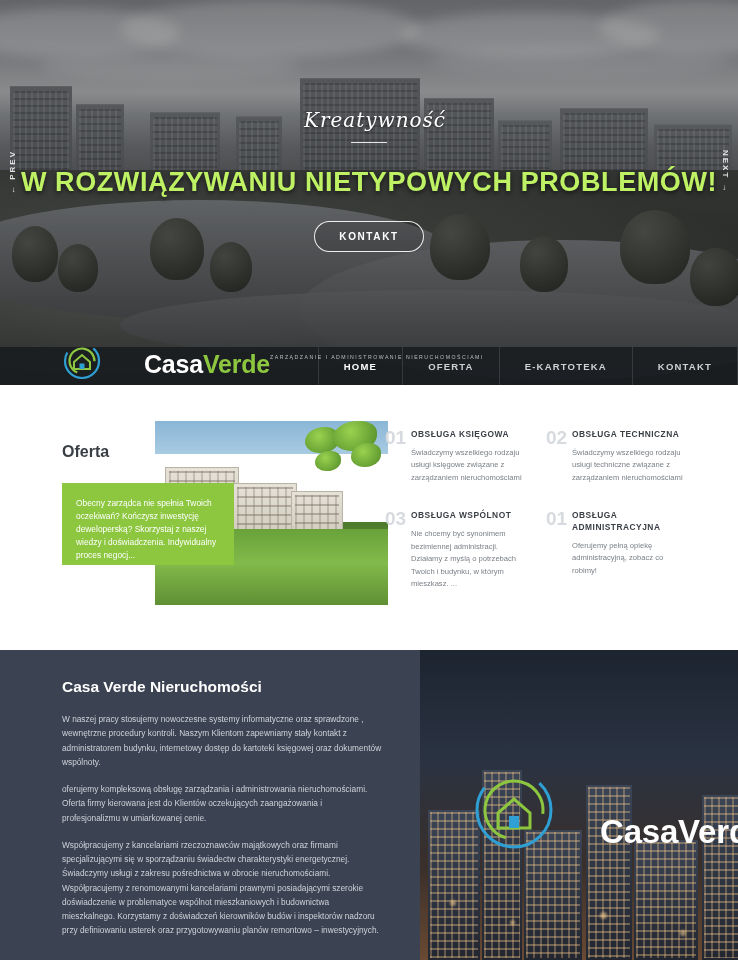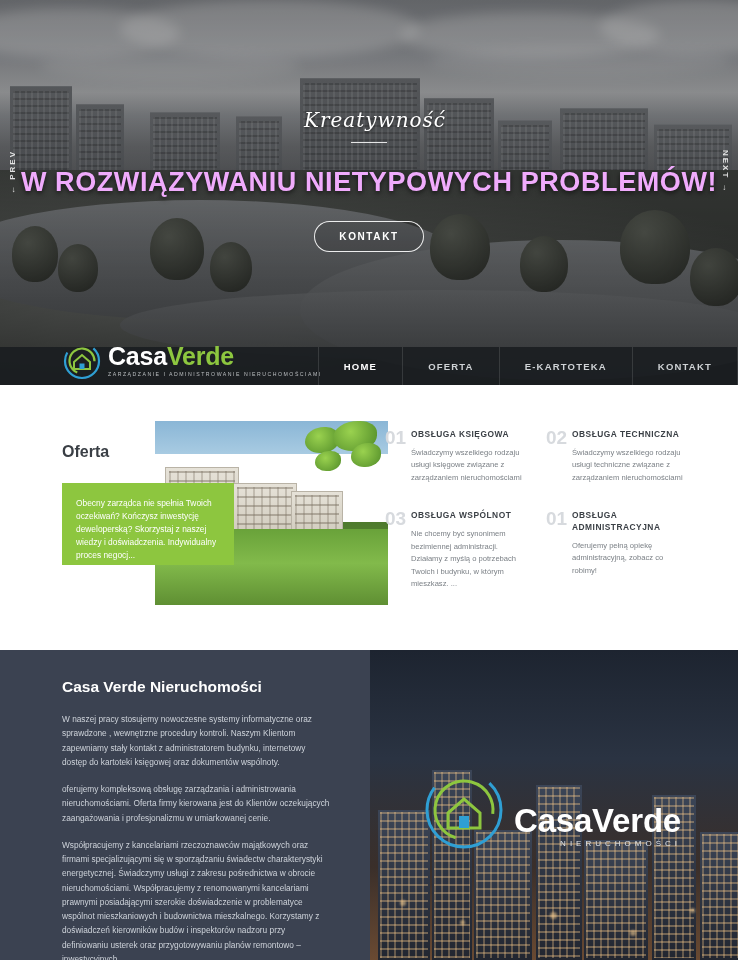--- a/index.html
+++ b/index.html
@@ -74,21 +74,21 @@
     font-size: 20px;
     letter-spacing: 1px;
     text-shadow: 0 1px 3px rgba(0,0,0,0.6);
     margin-left: 12px;
   }
   .hero-rule {
     width: 36px; height: 1px; background: rgba(255,255,255,0.85);
     margin: 10px auto 14px;
   }
   .hero-title {
-    color: #f0abfc;
+    color: #bef264;
     font-weight: bold;
     font-size: 27px;
     line-height: 1.42;
     letter-spacing: 0.6px;
     text-shadow: 0 2px 5px rgba(0,0,0,0.65);
     margin-top: 20px;
   }
   .hero-btn {
     display: inline-block;
     margin-top: 20px;
@@ -117,21 +117,21 @@
     position: absolute; left: 0; right: 0; bottom: 0;
     height: 38px;
     background: rgba(25,28,32,0.88);
     display: flex; align-items: center;
   }
   .brand {
     position: absolute; left: 62px; bottom: 4px;
     display: flex; align-items: flex-end; gap: 6px;
   }
   .brand-mark { width: 40px; height: 40px; position: relative; }
-  .brand-text { display: flex; flex-direction: column; line-height: 1; padding-bottom: 4px; }
+  .brand-text { display: flex; flex-direction: row; line-height: 1; padding-bottom: 4px; margin-left: 36px; }
   .brand-name { font-size: 25px; font-weight: bold; color: #ffffff; letter-spacing: -0.2px; }
   .brand-name .verde { color: #8dc63f; }
   .brand-sub { font-size: 5.2px; letter-spacing: 1.5px; color: #bcbfc2; margin-top: 3px; }
   .nav-links {
     margin-left: auto; display: flex; height: 38px; align-items: stretch;
   }
   .nav-link {
     display: flex; align-items: center; padding: 0 25px;
     color: #cfd2d5; font-size: 9.5px; letter-spacing: 1.2px; font-weight: bold;
     border-left: 1px solid rgba(255,255,255,0.12);
@@ -207,21 +207,21 @@
   .feat-p { font-size: 7.6px; line-height: 1.65; color: #7b8086; }
 
   
   .about {
     position: relative;
     width: 738px; height: 310px;
     background: #3b4251;
     display: flex;
   }
   .about-left {
-    width: 370px; padding: 28px 38px 0 62px; color: #e2e5e9;
+    width: 420px; padding: 28px 38px 0 62px; color: #e2e5e9;
   }
   .about-h { font-size: 15.5px; font-weight: bold; color: #ffffff; margin-bottom: 16px; }
   .about-p { font-size: 8.3px; line-height: 1.72; margin-bottom: 13px; color: #ced3da; }
   .about-right {
     position: relative; flex: 1; overflow: hidden;
     background:
       linear-gradient(to bottom, #1d2430 0%, #2a3342 35%, #3a2f2a 70%, #6a4a32 100%);
   }
   .nightlight {
     position: absolute; border-radius: 50%;

